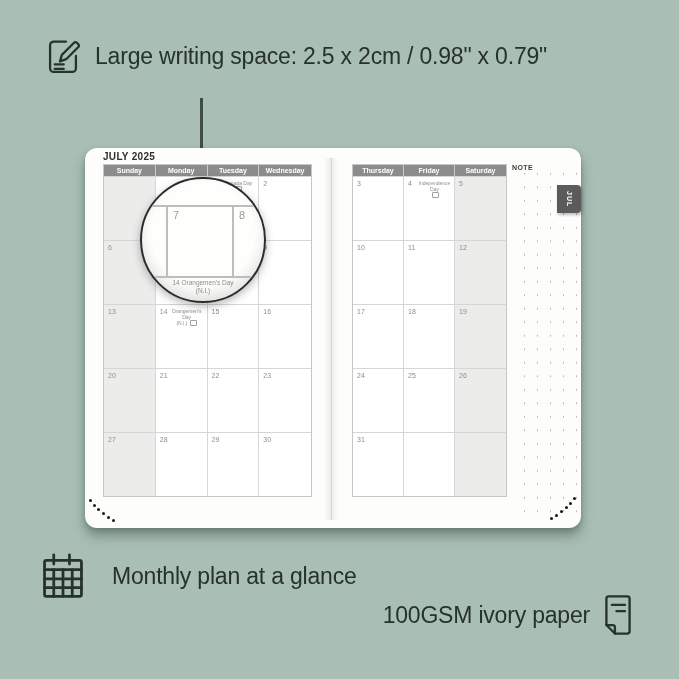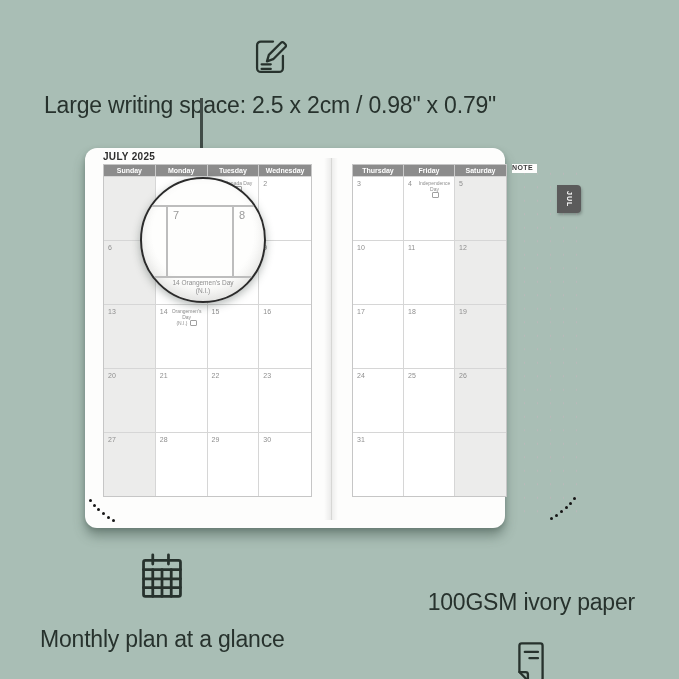--- a/index.html
+++ b/index.html
@@ -1,30 +1,30 @@
 <!DOCTYPE html>
 <html><head>
 <meta charset="utf-8">
 <style>
   html,body{margin:0;padding:0;}
   .stage{position:relative;width:679px;height:679px;background:#a9beb5;overflow:hidden;
          font-family:"Liberation Sans",sans-serif;}
 
   
-  .cap{position:absolute;display:flex;align-items:center;color:#27322d;flex-direction:column;}
+  .cap{position:absolute;display:flex;align-items:center;color:#27322d;}
   .cap-text{font-size:23px;letter-spacing:-0.2px;white-space:nowrap;}
   #cap-writing{left:44px;top:33px;gap:13px;}
   #cap-monthly{left:40px;top:552px;gap:26px;}
-  #cap-paper{top:589px;right:44px;gap:20px;}
+  #cap-paper{top:589px;right:44px;gap:11px;}
   .cap svg{display:block;}
 
   .pointer{position:absolute;left:200px;top:98px;width:2.5px;height:81px;background:#414c47;}
 
   
-  .notebook{position:absolute;left:85px;top:148px;width:420px;height:380px;background:#fdfdfc;
+  .notebook{position:absolute;left:85px;top:148px;width:496px;height:380px;background:#fdfdfc;
             border-radius:12px;box-shadow:0 8px 12px rgba(55,75,66,.45),0 2px 4px rgba(55,75,66,.25);}
   .month-title{position:absolute;left:18px;top:3px;font-size:10px;font-weight:bold;color:#2e2e2e;letter-spacing:.3px;}
 
   .grid{position:absolute;top:16px;display:grid;border:1px solid #c6c6c6;background:#fff;}
   #left-grid{left:18px;width:207px;grid-template-columns:repeat(4,1fr);grid-template-rows:11px repeat(5,64px);}
   #right-grid{left:267px;width:153px;grid-template-columns:repeat(3,1fr);grid-template-rows:11px repeat(5,64px);}
   .hd{background:#8c8c8c;color:#fff;font-size:7px;font-weight:bold;display:flex;align-items:center;
       justify-content:center;border-right:1px solid rgba(255,255,255,.55);}
   #left-grid > .hd:nth-child(4){border-right:none;}
   #right-grid > .hd:nth-child(3){border-right:none;}

